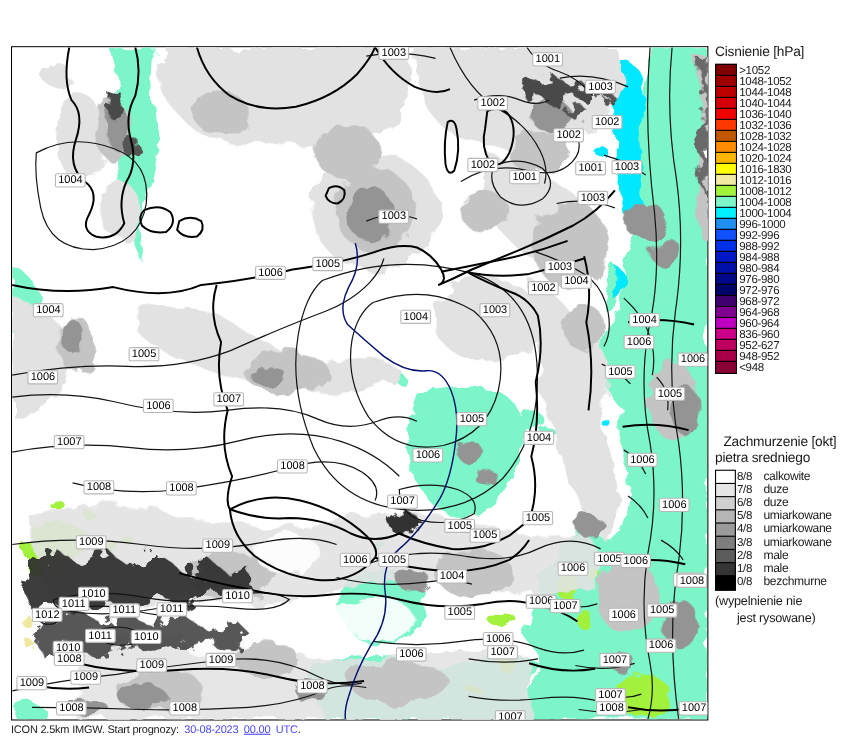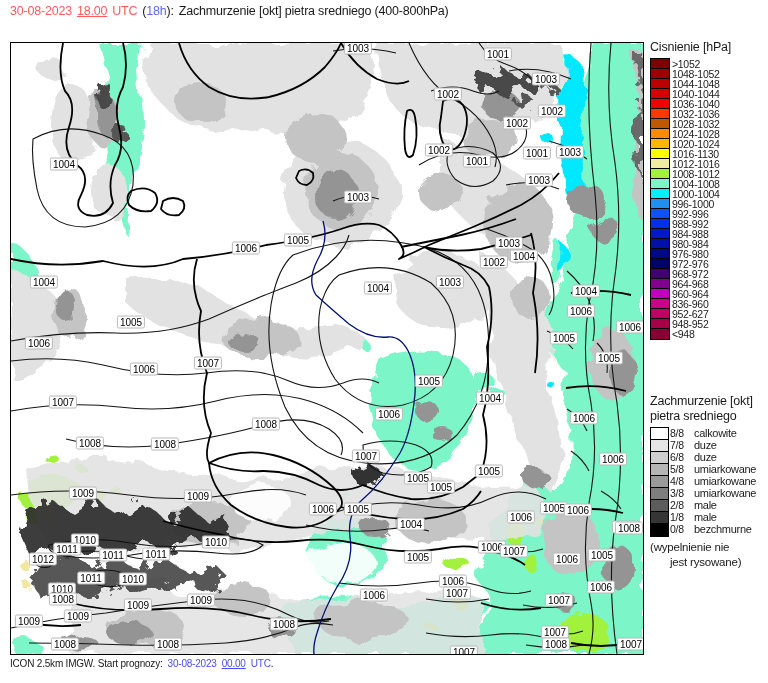--- a/index.html
+++ b/index.html
@@ -30,21 +30,20 @@
   .clab{font-size:11px;letter-spacing:-0.3px;white-space:nowrap;}
   .cnote{font-size:11.5px;line-height:15px;margin-top:4px;letter-spacing:-0.2px;}
   .cnote2{font-size:11.5px;line-height:15px;letter-spacing:-0.2px;padding-left:20px;}
   
   .ftr{position:absolute;left:10px;top:658px;font-size:10px;white-space:nowrap;letter-spacing:-0.2px;}
 </style>
 </head>
 <body>
 
 <div class="hdr">
-  <div><span class="red mr">30-08-2023</span><span class="red und mr">18.00</span><span class="red mr">UTC</span><span>(</span><span class="blu">18h</span><span class="mr">):</span><span>Zachmurzenie [okt] pietra sredniego (400-800hPa)</span></div>
 </div>
 
 <div class="map-frame">
   <svg width="632" height="611" viewBox="0 0 632 611" xmlns="http://www.w3.org/2000/svg">
     <defs>
       <filter id="rough" x="-8%" y="-8%" width="116%" height="116%">
         <feTurbulence type="fractalNoise" baseFrequency="0.05" numOctaves="3" seed="11" result="n"></feTurbulence>
         <feDisplacementMap in="SourceGraphic" in2="n" scale="16"></feDisplacementMap>
       </filter>
       <filter id="rough2" x="-10%" y="-10%" width="120%" height="120%">
@@ -370,21 +369,21 @@
       <div class="prow">
         <span class="swatch" style="background: rgb(255, 140, 0);"></span>
         <span class="plabel">1024-1028</span>
       </div>
       <div class="prow">
         <span class="swatch" style="background: rgb(255, 182, 0);"></span>
         <span class="plabel">1020-1024</span>
       </div>
       <div class="prow">
         <span class="swatch" style="background: rgb(255, 255, 0);"></span>
-        <span class="plabel">1016-1130</span>
+        <span class="plabel">1016-1830</span>
       </div>
       <div class="prow">
         <span class="swatch" style="background: rgb(242, 235, 162);"></span>
         <span class="plabel">1012-1016</span>
       </div>
       <div class="prow">
         <span class="swatch" style="background: rgb(162, 242, 60);"></span>
         <span class="plabel">1008-1012</span>
       </div>
       <div class="prow">
@@ -448,21 +447,21 @@
         <span class="plabel">948-952</span>
       </div>
       <div class="prow">
         <span class="swatch" style="background: rgb(136, 0, 52);"></span>
         <span class="plabel">&lt;948</span>
       </div>
     </div>
 </div>
 
 <div class="clegend">
-  <div class="sub" style="margin-bottom:0;">Zachmurzenie [okt]</div>
+  <div class="sub" style="margin-bottom:0;text-align:center;">Zachmurzenie [okt]</div>
   <div class="sub">pietra sredniego</div>
   <div id="cloud-rows">
       <div class="crow">
         <span class="cswatch" style="background: rgb(255, 255, 255);"></span>
         <span class="cfrac">8/8</span>
         <span class="clab">calkowite</span>
       </div>
       <div class="crow">
         <span class="cswatch" style="background: rgb(230, 230, 230);"></span>
         <span class="cfrac">7/8</span>

